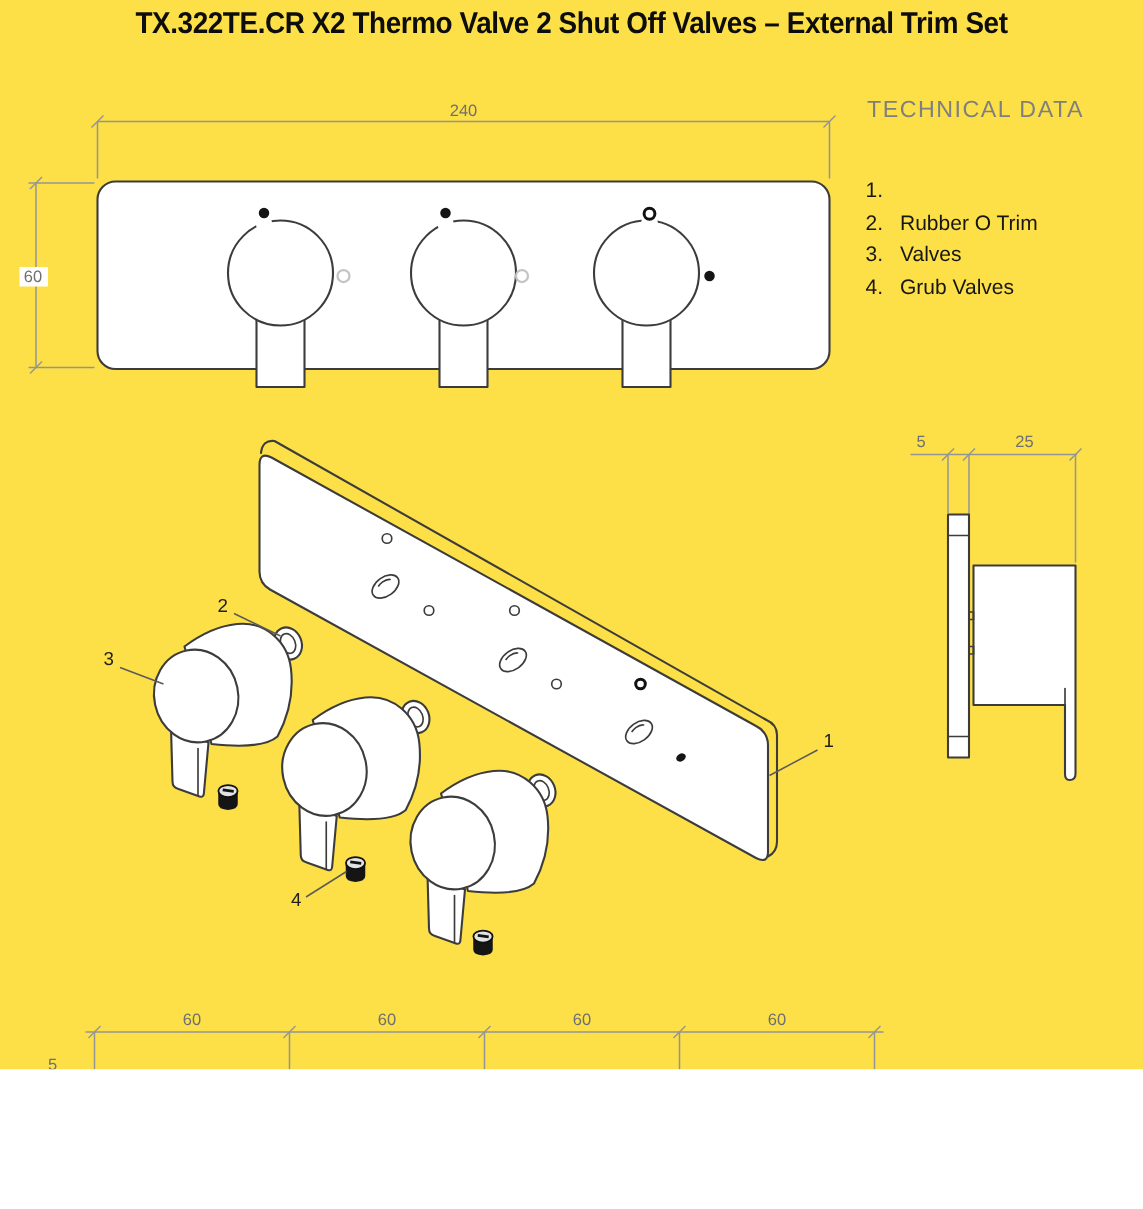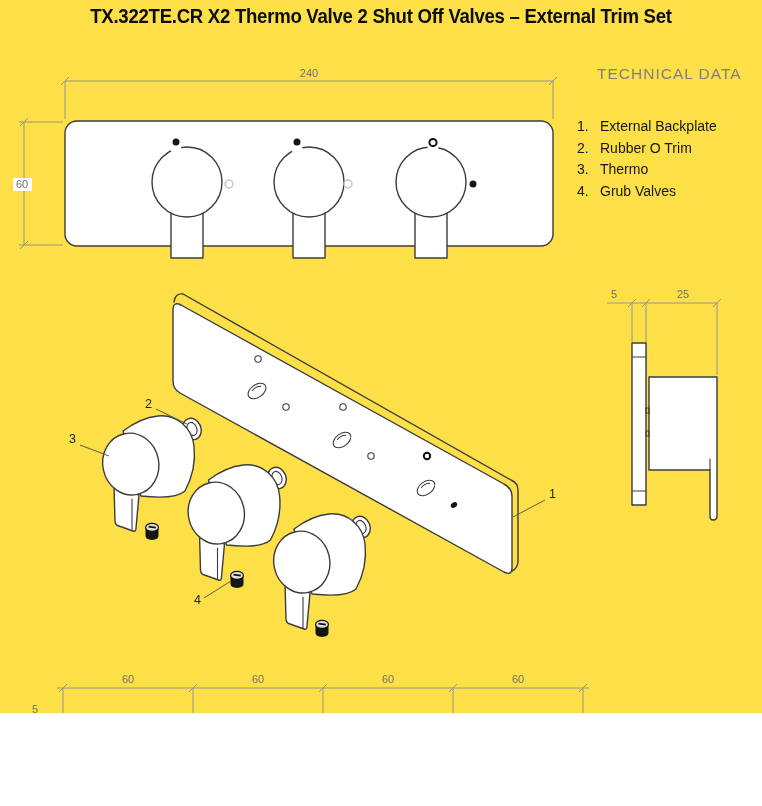--- a/index.html
+++ b/index.html
@@ -7,21 +7,21 @@
     position:relative; width:762px; height:713px; background:#fde047;
     font-family:"Liberation Sans", sans-serif; overflow:hidden;
   }
   .title {
     position:absolute; top:5px; left:0; width:762px; text-align:center;
     font-size:20px; font-weight:bold; color:#0d0d0d; margin:0;
     letter-spacing:-0.3px; transform:scaleX(0.93); transform-origin:50% 50%;
     white-space:nowrap;
   }
   .td-heading {
-    position:absolute; left:597px; top:65px; font-size:15.5px;
+    position:absolute; left:578px; top:65px; font-size:15.5px;
     color:var(--heading_text); letter-spacing:1px; white-space:nowrap;
   }
   .td-list { position:absolute; left:577px; top:116px; width:180px; }
   .td-row { display:flex; font-size:14px; color:var(--body_text); line-height:21.5px; }
   .td-num { width:23px; flex:none; }
   svg.drawing { position:absolute; left:0; top:0; }
   .ln  { stroke:var(--line); stroke-width:1.4; fill:none; stroke-linecap:round; stroke-linejoin:round; }
   .lnf { stroke:var(--line); stroke-width:1.4; fill:#ffffff; stroke-linejoin:round; }
   .thin { stroke-width:1.1; }
   .ring { stroke:var(--line); stroke-width:1.1; fill:#ffffff; }
@@ -40,29 +40,28 @@
 
 <div class="page">
 
   <h1 class="title">TX.322TE.CR X2 Thermo Valve 2 Shut Off Valves – External Trim Set</h1>
 
   <div class="td-heading">TECHNICAL DATA</div>
 
   <div class="td-list">
     <div class="td-row">
       <span class="td-num">1.</span>
-      <span class="td-lbl">External Backplate</span>
     </div>
     <div class="td-row">
       <span class="td-num">2.</span>
       <span class="td-lbl">Rubber O Trim</span>
     </div>
     <div class="td-row">
       <span class="td-num">3.</span>
-      <span class="td-lbl">Thermo</span>
+      <span class="td-lbl">Valves</span>
     </div>
     <div class="td-row">
       <span class="td-num">4.</span>
       <span class="td-lbl">Grub Valves</span>
     </div>
   </div>
 
   <svg class="drawing" width="762" height="806" viewBox="0 0 762 806">
     <defs>
       <path id="tick" d="M -4,4 L 4,-4"></path>

